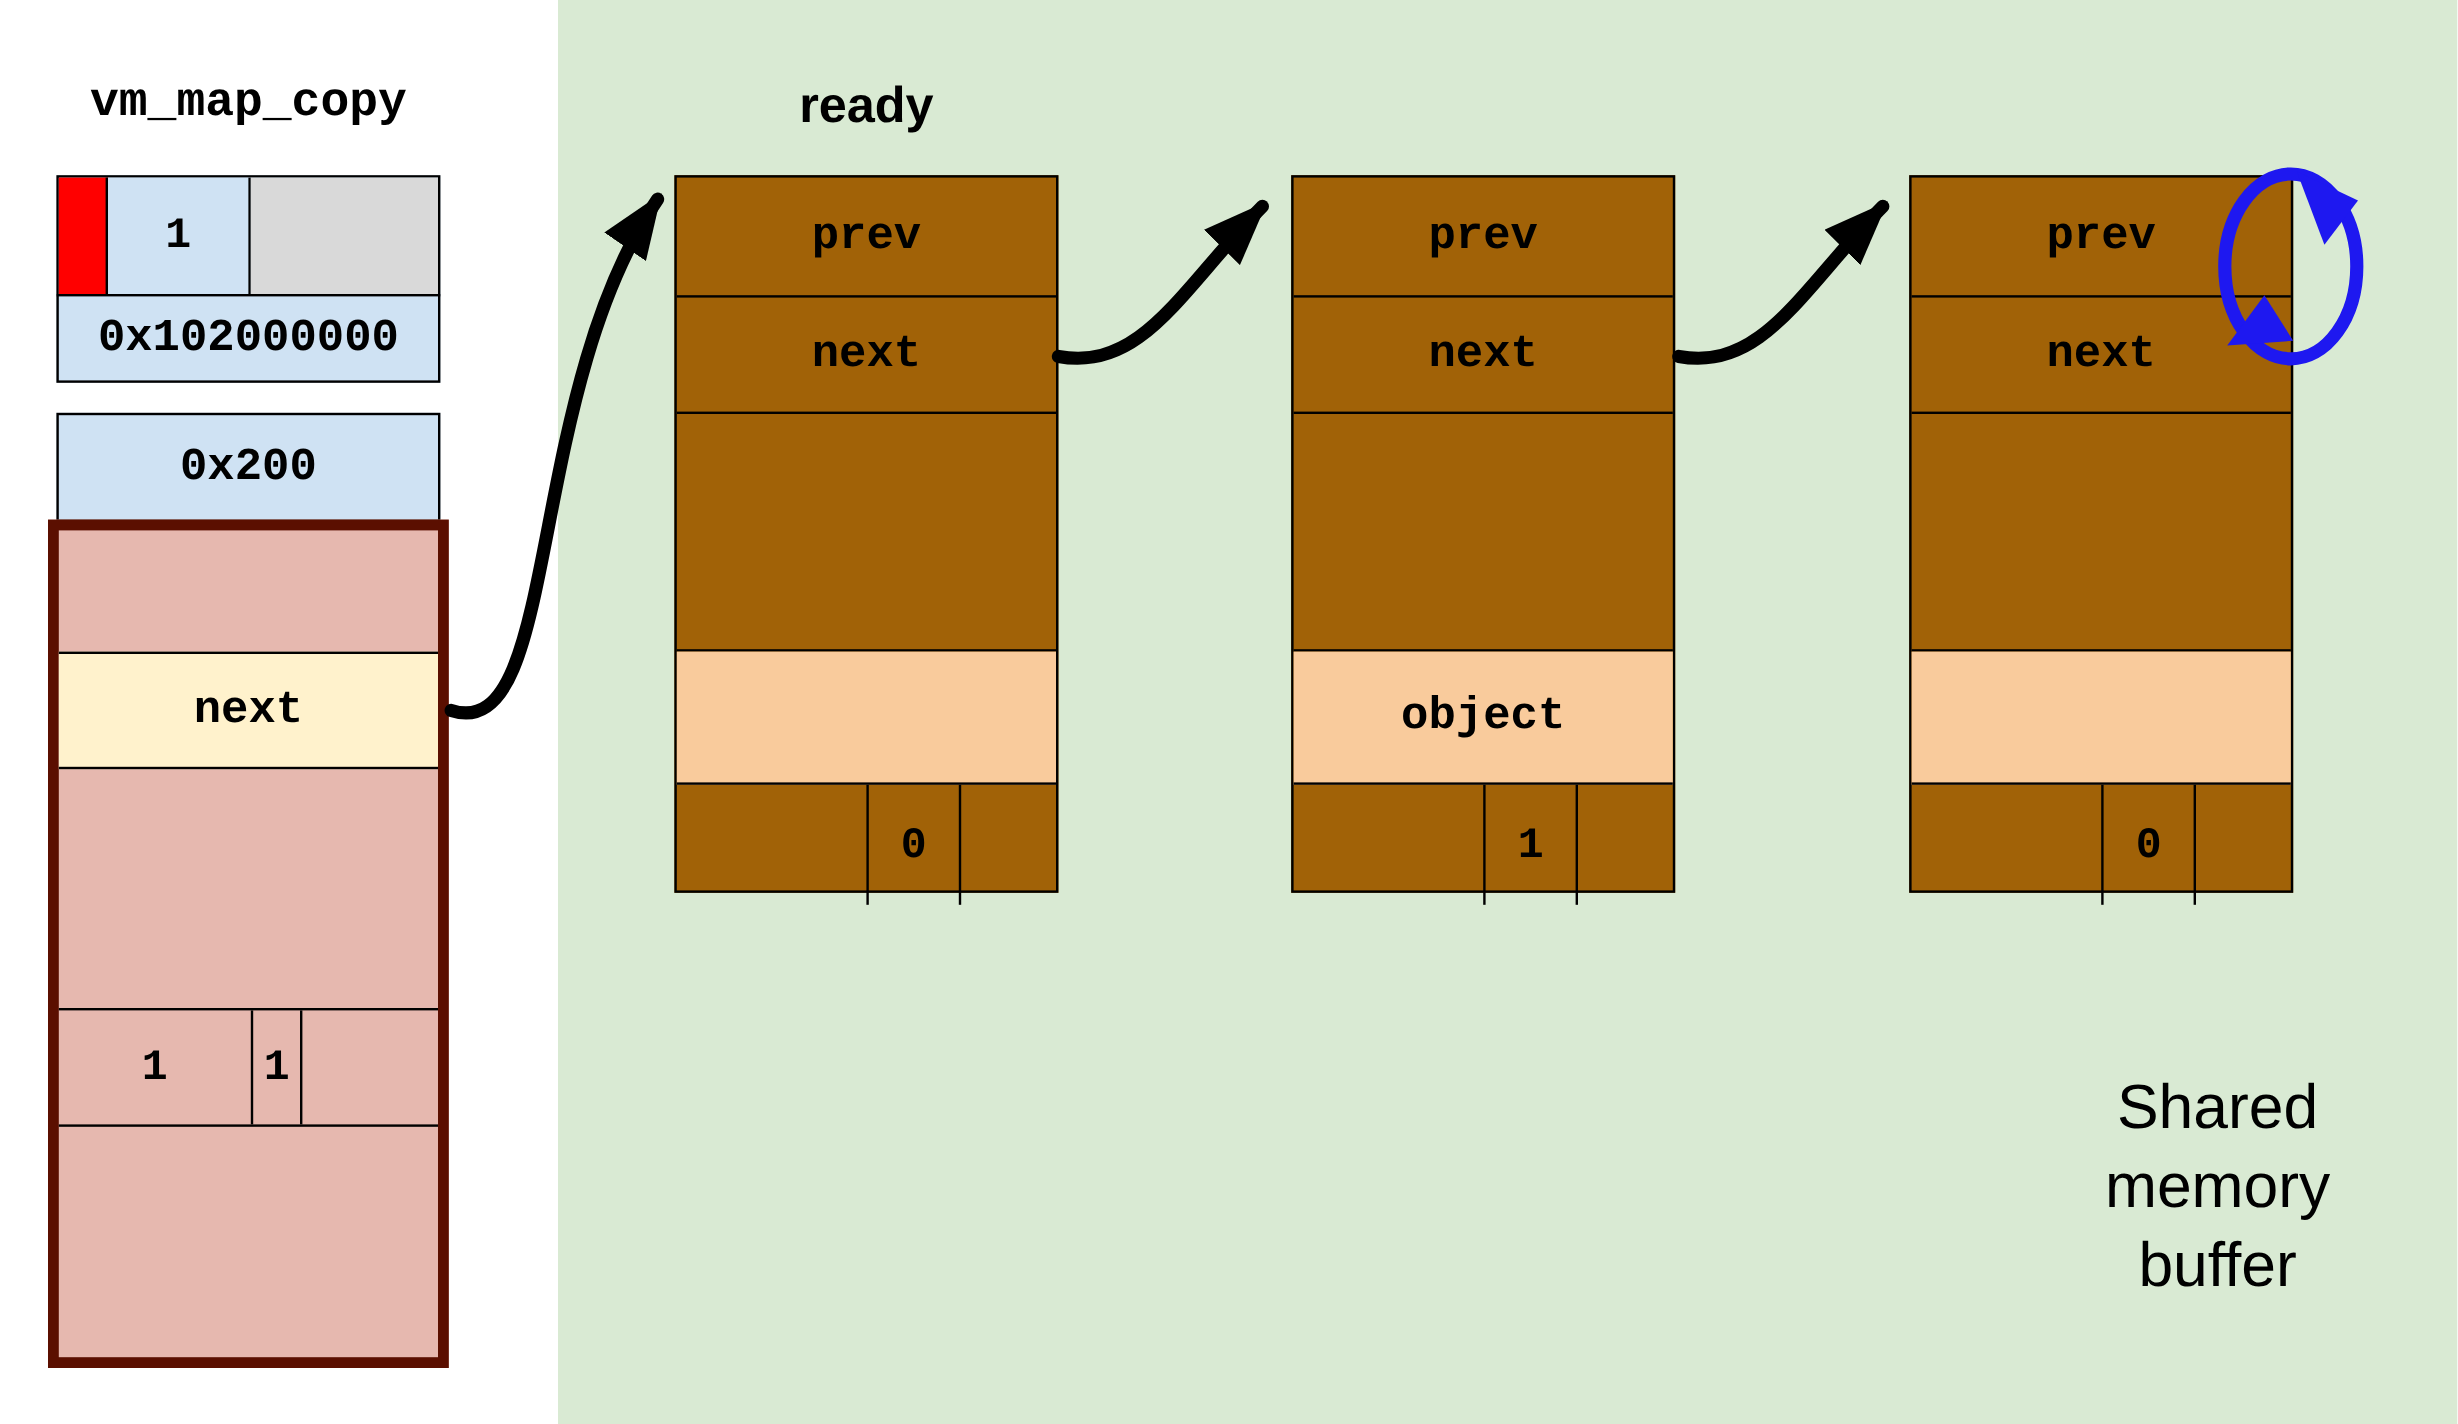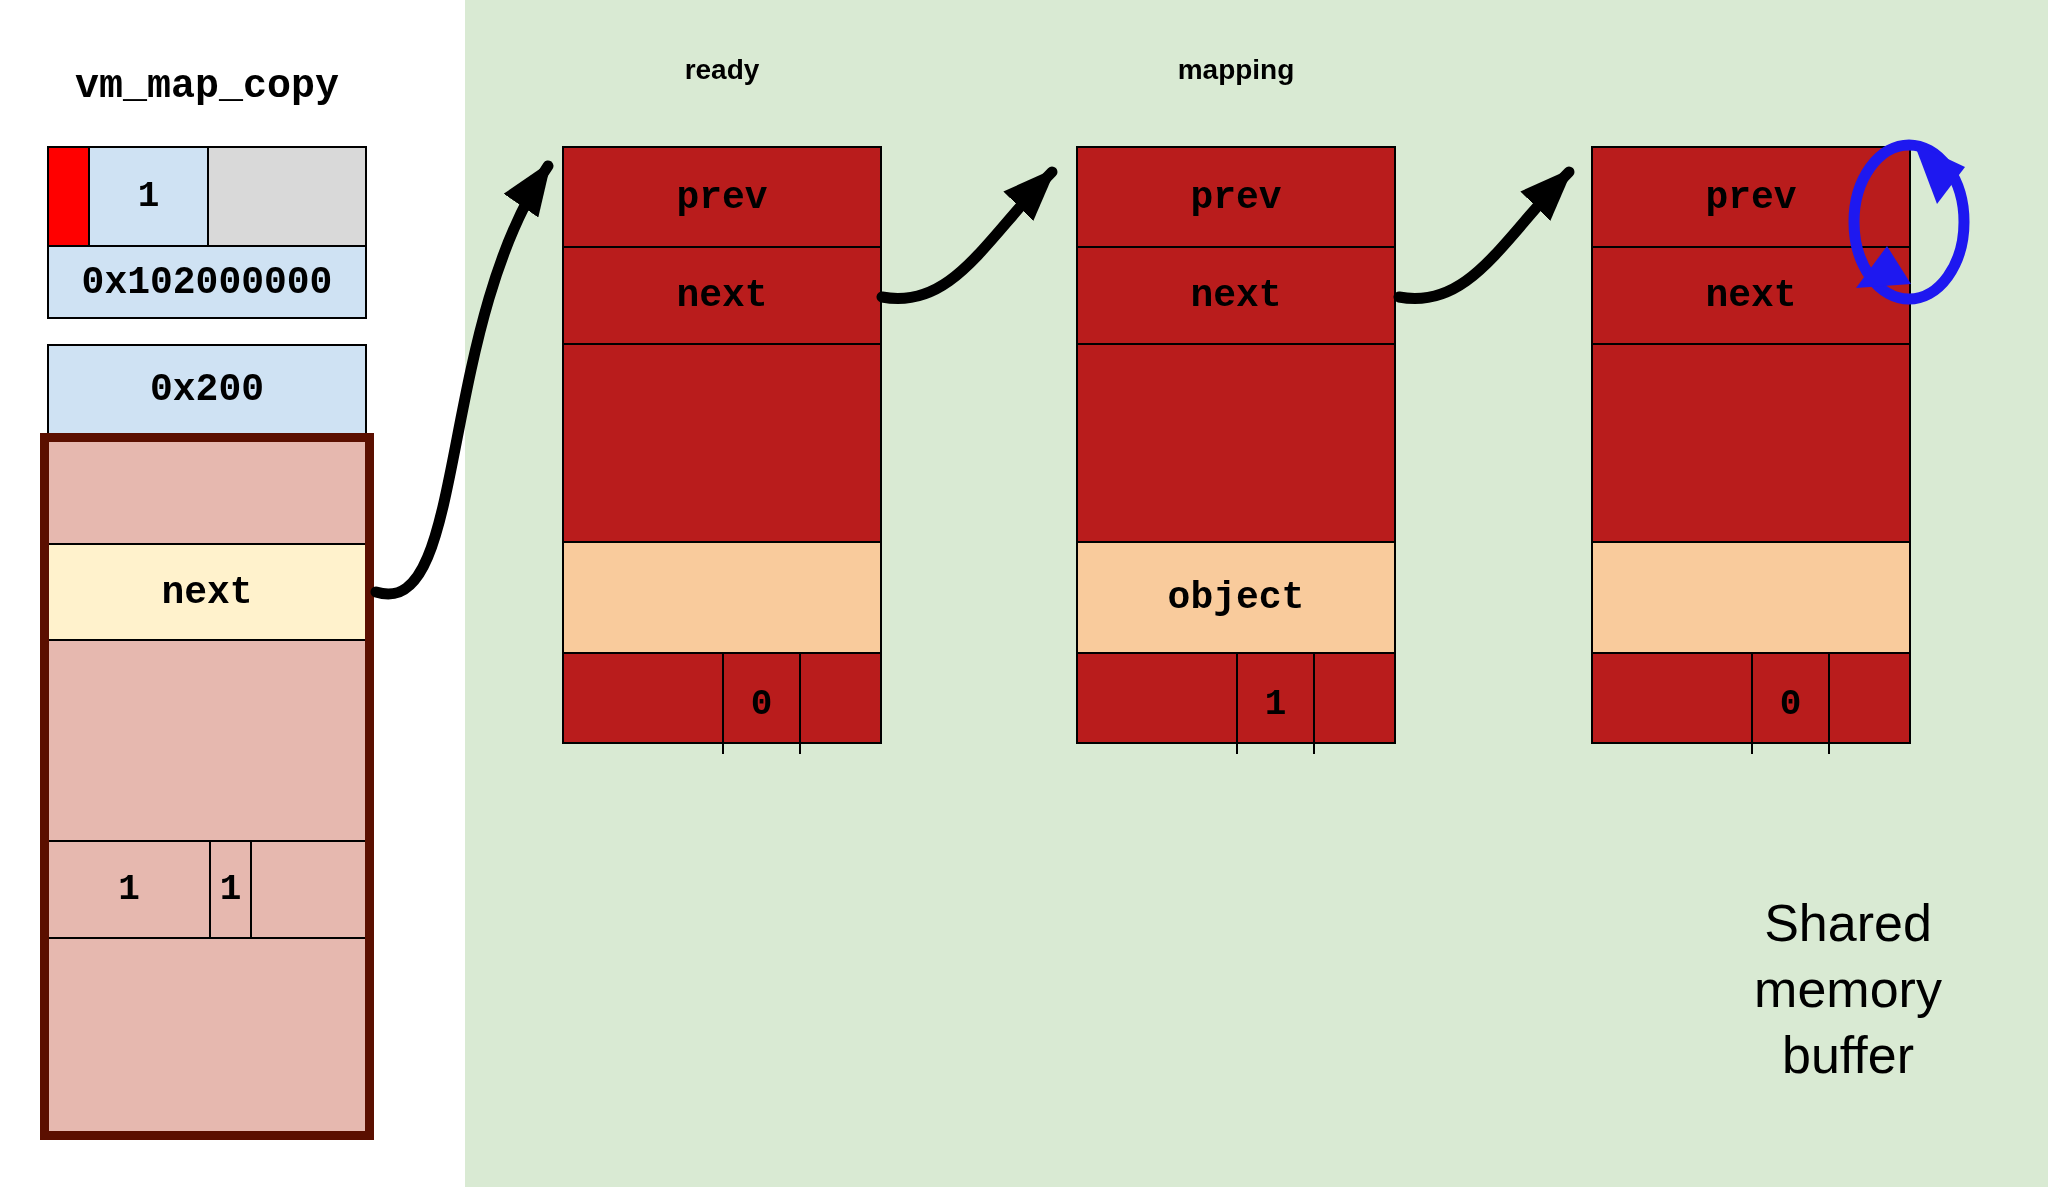--- a/index.html
+++ b/index.html
@@ -9,21 +9,21 @@
   .abs{position:absolute;}
   .flexc{display:flex;align-items:center;justify-content:center;}
   .mono{font-family:"Liberation Mono","DejaVu Sans Mono",monospace;font-weight:bold;}
   .sansb{font-family:"Liberation Sans",sans-serif;font-weight:bold;}
 
   
   .shared-region{left:465px;top:0;width:1583px;height:1187px;background:#d9ead3;}
 
   
   .vm-title{left:40px;top:60px;width:334px;height:52px;font-size:40px;}
-  .node-title{top:42px;width:320px;height:56px;font-size:28px;}
+  .node-title{top:60px;width:320px;height:56px;font-size:42px;}
   .caption{left:1638px;top:890px;width:420px;text-align:center;font-size:52px;line-height:66px;}
 
   
   .row{left:47px;width:320px;border:2px solid #000;background:#cfe2f3;}
   .row1{top:146px;height:101px;display:flex;padding:0;}
   .row1 .red{width:41px;height:100%;background:#ff0000;border-right:2px solid #000;}
   .row1 .val{width:119px;height:100%;background:#cfe2f3;border-right:2px solid #000;
              display:flex;align-items:center;justify-content:center;}
   .row1 .gray{flex:1;height:100%;background:#d9d9d9;}
   .row2{top:245px;height:74px;}
@@ -35,21 +35,21 @@
   .entry{left:40px;top:433px;width:334px;height:707px;border:9px solid #5b0f00;background:#e6b8af;}
   .entry-next{left:0;top:101px;width:316px;height:98px;background:#fff2cc;
               border-top:2px solid #000;border-bottom:2px solid #000;}
   .entry-split{left:0;top:398px;width:316px;height:99px;display:flex;
                border-top:2px solid #000;border-bottom:2px solid #000;}
   .entry-split .c1{width:162px;border-right:2px solid #000;display:flex;align-items:center;justify-content:center;}
   .entry-split .c2{width:41px;border-right:2px solid #000;display:flex;align-items:center;justify-content:center;}
   .entry-split .c3{flex:1;}
 
   
-  .node{top:146px;width:320px;height:598px;border:2px solid #000;background:#b91c1c;}
+  .node{top:146px;width:320px;height:598px;border:2px solid #000;background:#a16207;}
   .nrow{width:100%;border-bottom:2px solid #000;display:flex;align-items:center;justify-content:center;}
   .n-prev{height:100px;}
   .n-next{height:97px;}
   .n-spacer{height:198px;}
   .n-object{height:111px;background:#f9cb9c;}
   .n-footer{height:100px;border-bottom:none;display:flex;padding:0;}
   .n-footer .f1{width:158px;height:100%;}
   .n-footer .f2{width:79px;height:100%;border-left:2px solid #000;border-right:2px solid #000;
                 display:flex;align-items:center;justify-content:center;}
   .n-footer .f3{flex:1;height:100%;}
@@ -77,21 +77,20 @@
   <div class="abs entry stack">
     <div class="abs entry-next mono celltext flexc">next</div>
     <div class="abs entry-split">
       <div class="c1 mono numtext">1</div>
       <div class="c2 mono numtext">1</div>
       <div class="c3"></div>
     </div>
   </div>
 
   <div class="abs node-title sansb flexc stack" style="left:562px">ready</div>
-  <div class="abs node-title sansb flexc stack" style="left:1076px">mapping</div>
 
   <div class="abs node stack" style="left:562px">
     <div class="nrow n-prev mono celltext">prev</div>
     <div class="nrow n-next mono celltext">next</div>
     <div class="nrow n-spacer"></div>
     <div class="nrow n-object mono celltext"></div>
     <div class="nrow n-footer">
       <div class="f1"></div>
       <div class="f2 mono numtext">0</div>
       <div class="f3"></div>

